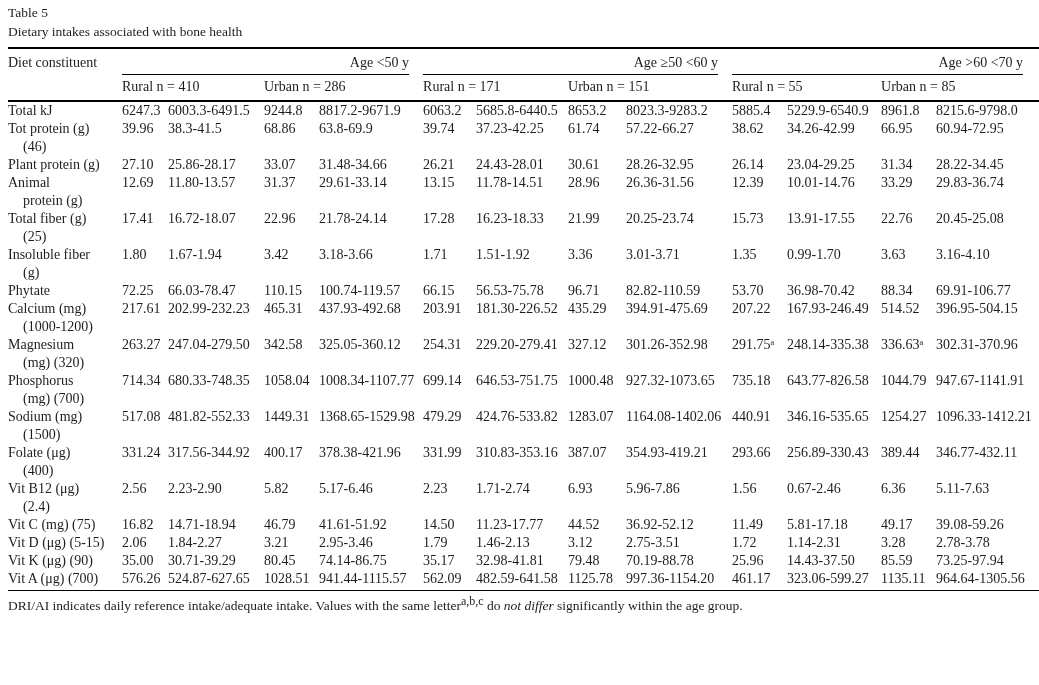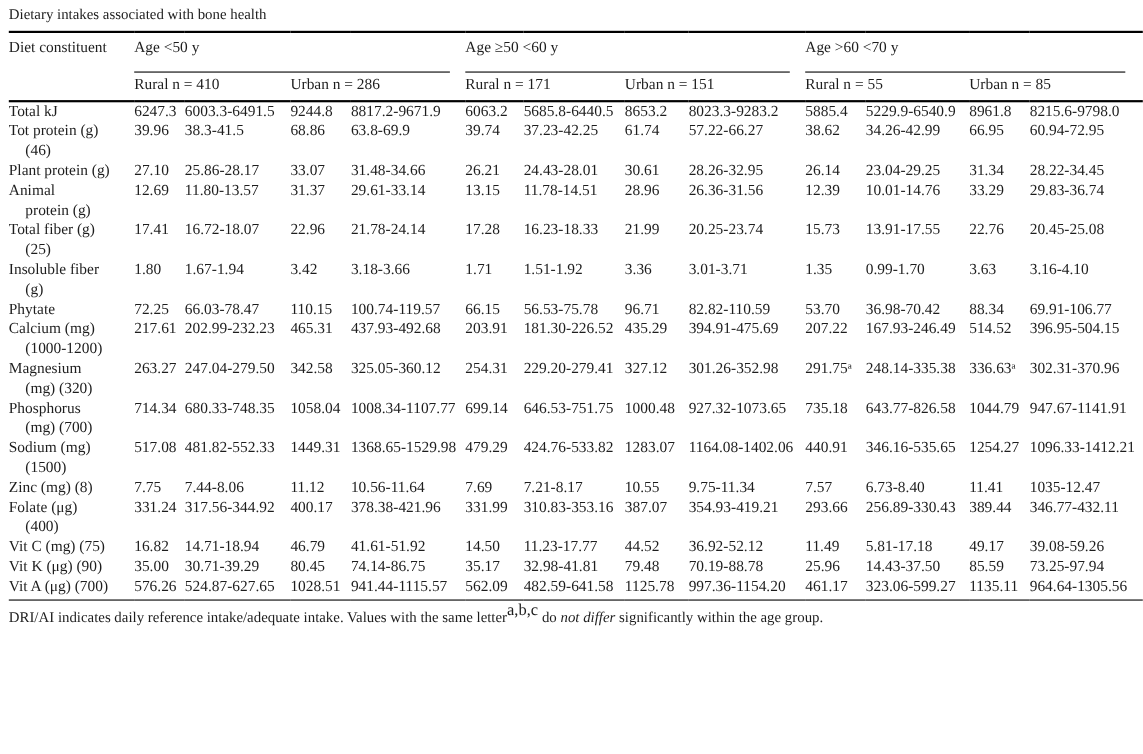--- a/index.html
+++ b/index.html
@@ -28,22 +28,23 @@
     padding:0;
     line-height:18px;
     white-space:nowrap;
     overflow:visible;
   }
 
   
   thead tr.group-row th { border-top:2px solid #000; padding-top:5px; }
   thead tr.group-row th .grp-line {
     border-bottom:1.5px solid #000;
-    padding-bottom:12px;
+    padding-bottom:2px;
     margin-right:14px;
+    text-align:right;
   }
   thead tr.group-row th:last-child .grp-line { margin-right:16px; }
   thead tr.subgroup-row th {
     border-bottom:2px solid #000;
     padding:3px 0 4px 0;
   }
   thead tr.measure-row th { padding-top:4px; }
 
   
   tbody th { font-weight:normal; }
@@ -52,29 +53,30 @@
     border-bottom:1.5px solid #000;
     padding-bottom:2px;
   }
 
   .footnote {
     font-size:13.5px;
     line-height:18px;
     padding-top:6px;
     width:1031px;
   }
-  .footnote sup { font-size:15px; line-height:0;text-align:center; }
+  .footnote sup { font-size:12px; line-height:0;text-align:center; }
   .footnote .it { font-style:italic;margin-top:28px; }
 </style>
 </head>
 <body>
 
 <div class="page">
 
   <div class="title-block">
+    <div class="table-title">Table 5</div>
     <div class="table-caption">Dietary intakes associated with bone health</div>
   </div>
 
   <table>
     <colgroup>
       <col style="width:114px">
       <col style="width:46px">
         <col style="width:96px">
       <col style="width:55px">
         <col style="width:104px">
@@ -301,72 +303,90 @@
           <td>424.76-533.82</td>
           <td>1283.07</td>
           <td>1164.08-1402.06</td>
           <td>440.91</td>
           <td>346.16-535.65</td>
           <td>1254.27</td>
           <td>1096.33-1412.21</td>
         </tr>
         <tr>
           <th>
-            <div>Zinc (mg) (8)</div>
-          </th>
-          <td>7.75</td>
-          <td>7.44-8.06</td>
-          <td>11.12</td>
-          <td>10.56-11.64</td>
-          <td>7.69</td>
-          <td>7.21-8.17</td>
-          <td>10.55</td>
-          <td>9.75-11.34</td>
-          <td>7.57</td>
-          <td>6.73-8.40</td>
-          <td>11.41</td>
-          <td>1035-12.47</td>
-        </tr>
-        <tr>
-          <th>
             <div>Folate (μg)</div>
             <div class="cont">(400)</div>
           </th>
           <td>331.24</td>
           <td>317.56-344.92</td>
           <td>400.17</td>
           <td>378.38-421.96</td>
           <td>331.99</td>
           <td>310.83-353.16</td>
           <td>387.07</td>
           <td>354.93-419.21</td>
           <td>293.66</td>
           <td>256.89-330.43</td>
           <td>389.44</td>
           <td>346.77-432.11</td>
         </tr>
         <tr>
           <th>
+            <div>Vit B12 (μg)</div>
+            <div class="cont">(2.4)</div>
+          </th>
+          <td>2.56</td>
+          <td>2.23-2.90</td>
+          <td>5.82</td>
+          <td>5.17-6.46</td>
+          <td>2.23</td>
+          <td>1.71-2.74</td>
+          <td>6.93</td>
+          <td>5.96-7.86</td>
+          <td>1.56</td>
+          <td>0.67-2.46</td>
+          <td>6.36</td>
+          <td>5.11-7.63</td>
+        </tr>
+        <tr>
+          <th>
             <div>Vit C (mg) (75)</div>
           </th>
           <td>16.82</td>
           <td>14.71-18.94</td>
           <td>46.79</td>
           <td>41.61-51.92</td>
           <td>14.50</td>
           <td>11.23-17.77</td>
           <td>44.52</td>
           <td>36.92-52.12</td>
           <td>11.49</td>
           <td>5.81-17.18</td>
           <td>49.17</td>
           <td>39.08-59.26</td>
         </tr>
         <tr>
           <th>
+            <div>Vit D (μg) (5-15)</div>
+          </th>
+          <td>2.06</td>
+          <td>1.84-2.27</td>
+          <td>3.21</td>
+          <td>2.95-3.46</td>
+          <td>1.79</td>
+          <td>1.46-2.13</td>
+          <td>3.12</td>
+          <td>2.75-3.51</td>
+          <td>1.72</td>
+          <td>1.14-2.31</td>
+          <td>3.28</td>
+          <td>2.78-3.78</td>
+        </tr>
+        <tr>
+          <th>
             <div>Vit K (μg) (90)</div>
           </th>
           <td>35.00</td>
           <td>30.71-39.29</td>
           <td>80.45</td>
           <td>74.14-86.75</td>
           <td>35.17</td>
           <td>32.98-41.81</td>
           <td>79.48</td>
           <td>70.19-88.78</td>

